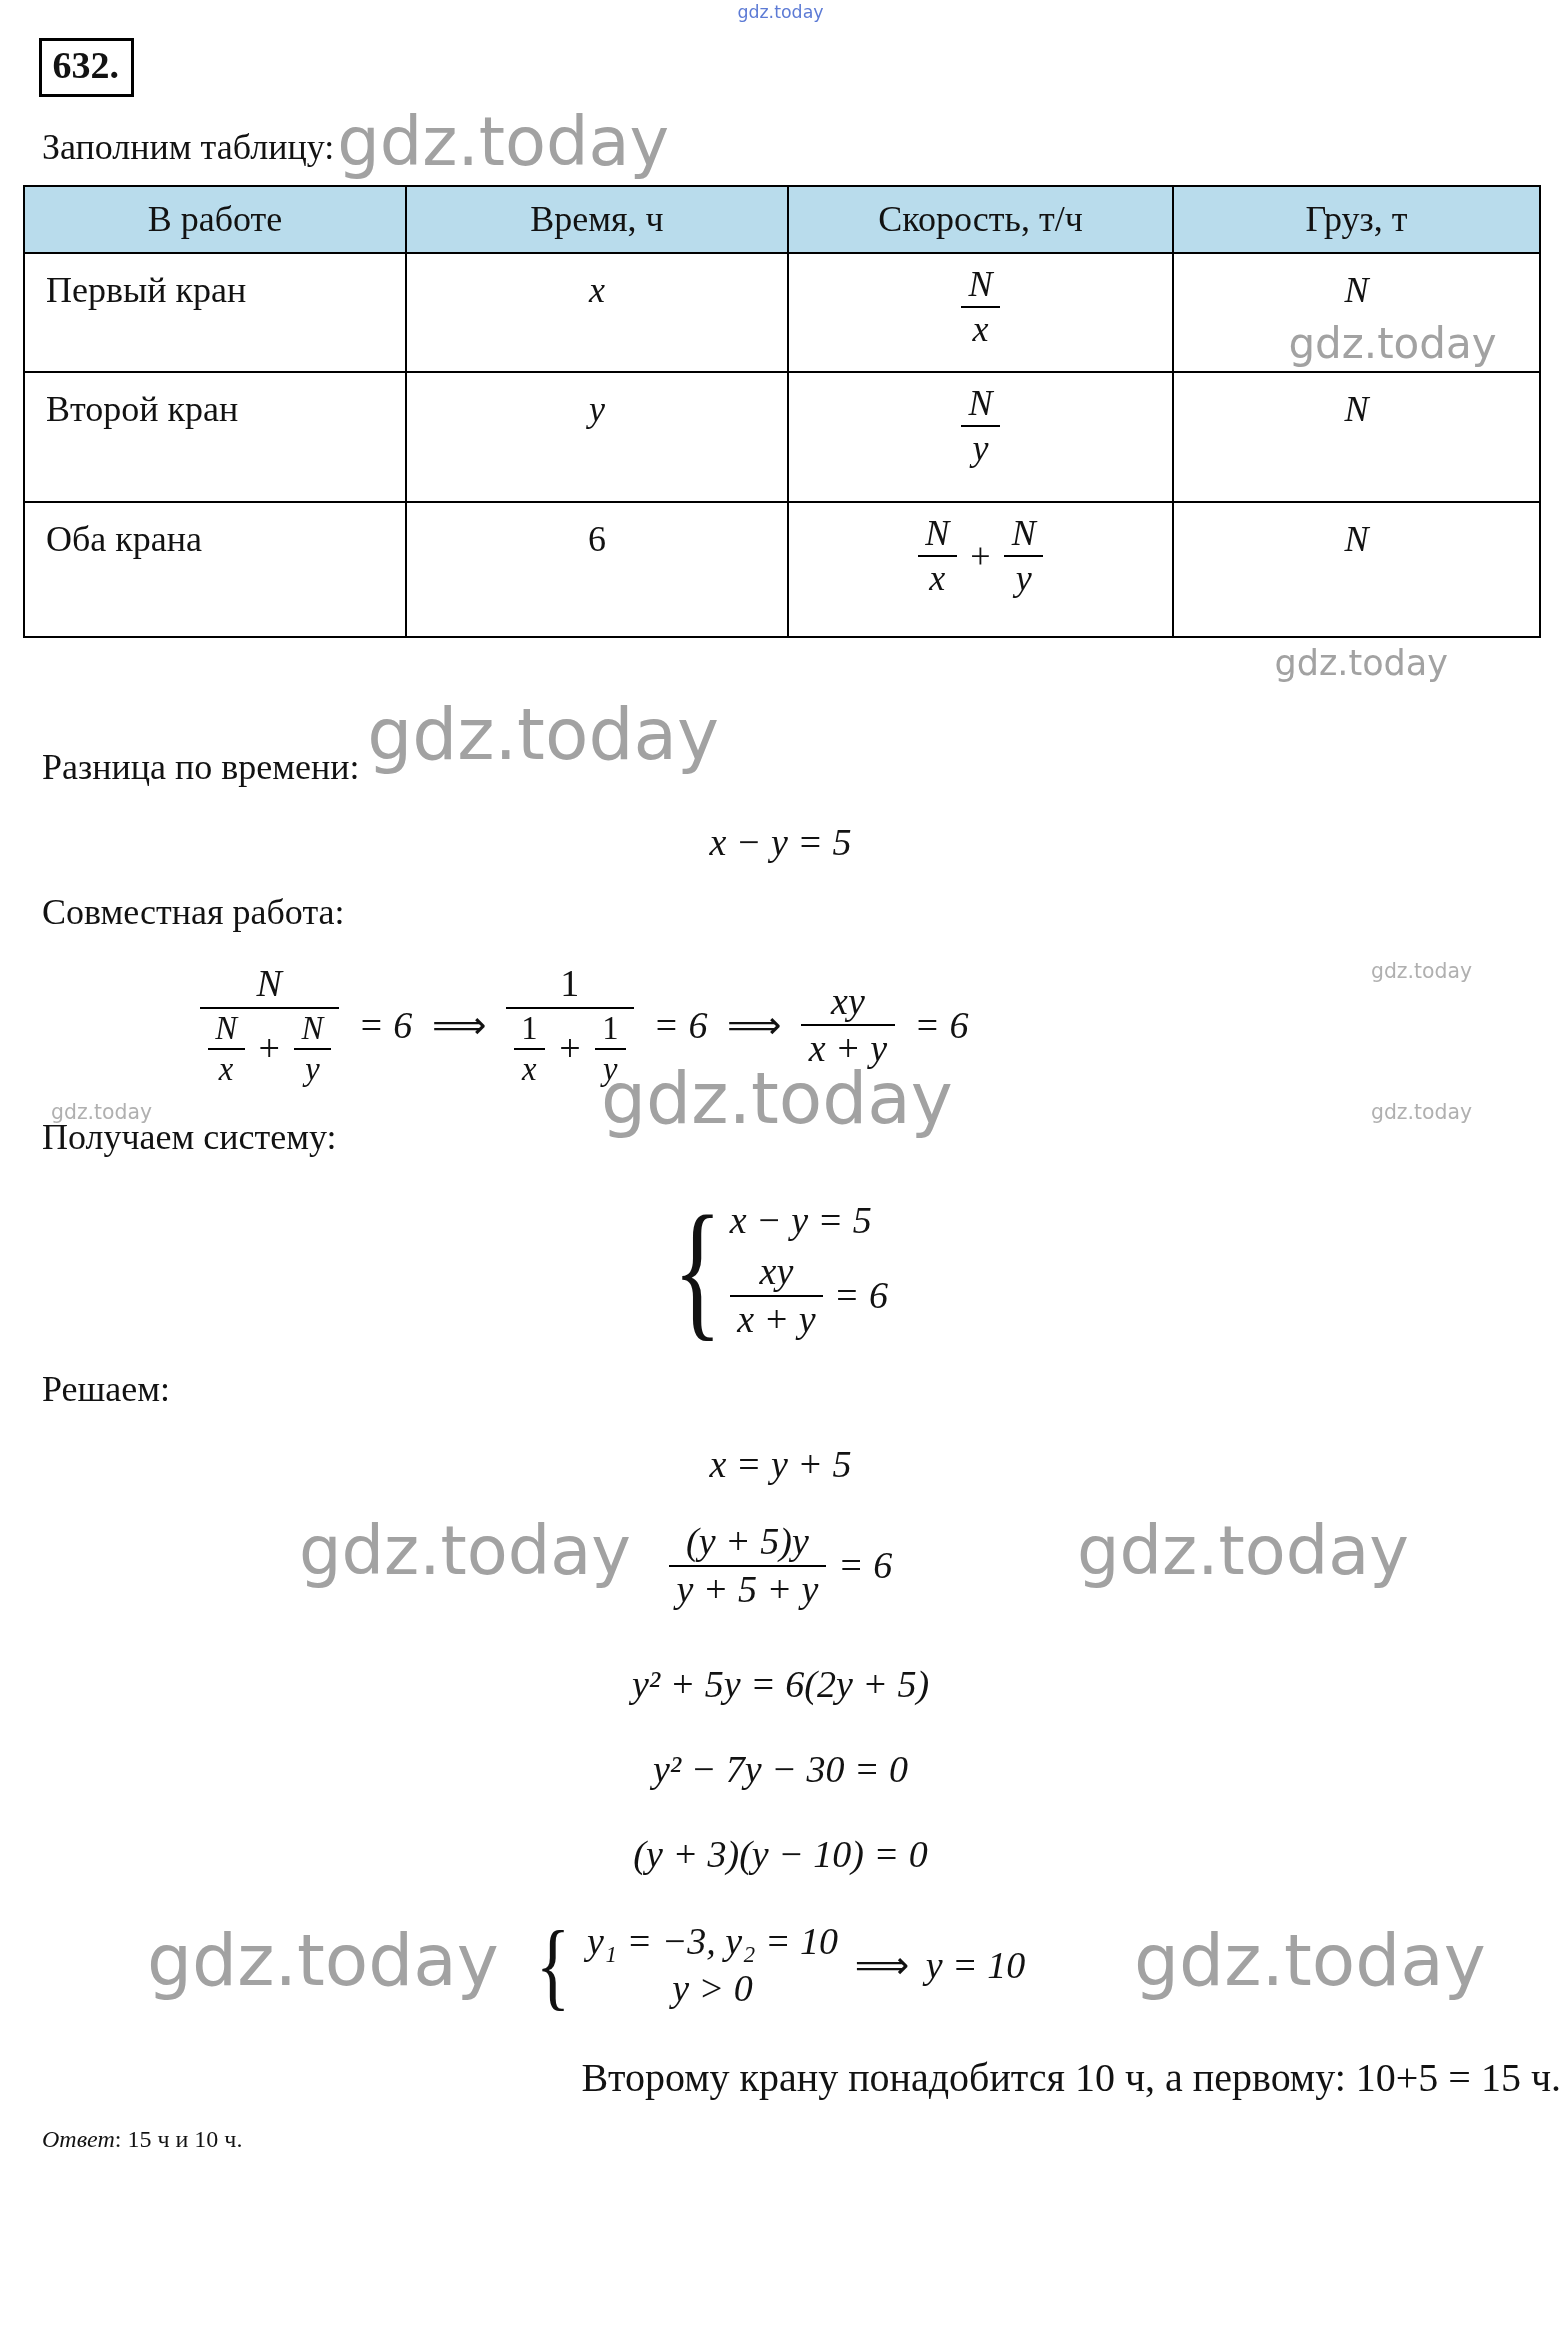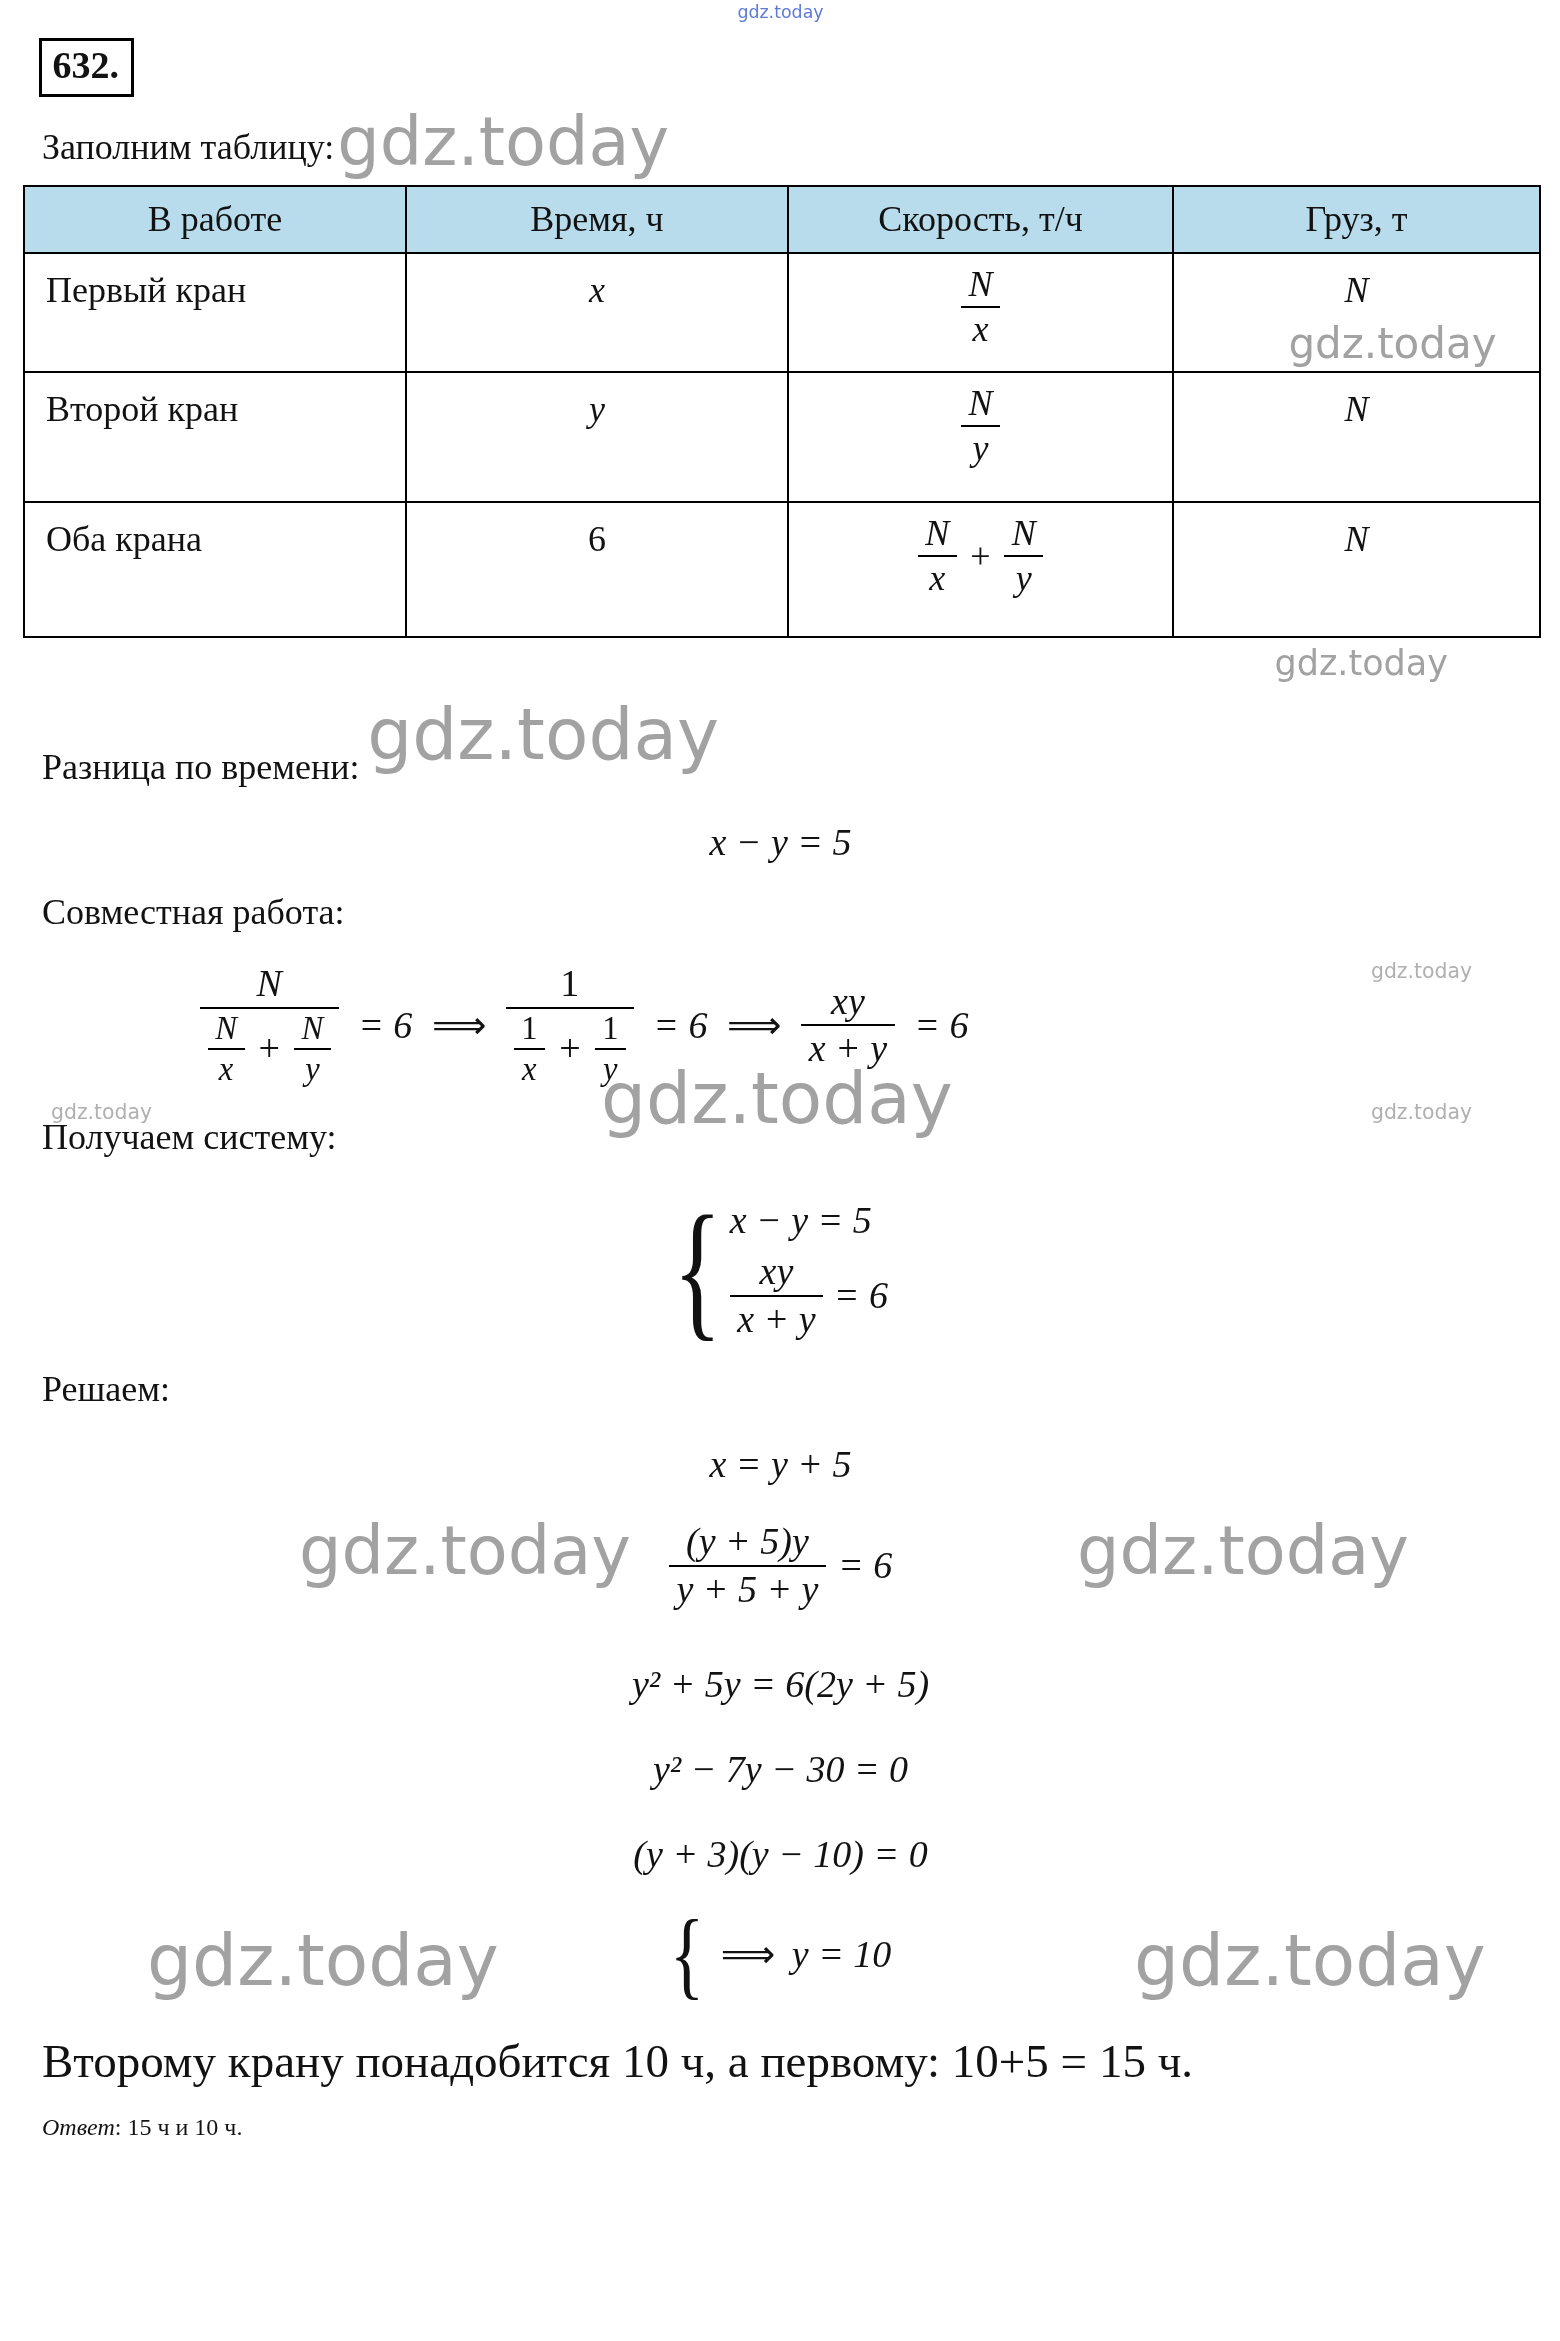--- a/index.html
+++ b/index.html
@@ -56,21 +56,21 @@
   .frac-step-row{position:relative;display:flex;justify-content:center;align-items:center;column-gap:12px;
     margin-top:32px;font-size:38px;}
   .wm-solve-left{position:absolute;left:299px;top:-1.5px;}
   .wm-solve-right{position:absolute;left:1077px;top:-1.5px;}
   .roots-row{position:relative;display:flex;justify-content:center;align-items:center;column-gap:16.6px;
     margin-top:42px;font-size:38px;}
   .brace-mid{font-size:72px;transform:scaleY(1.35);line-height:1;display:inline-block;}
   .roots-lines{display:flex;flex-direction:column;align-items:center;row-gap:1.5px;}
   .wm-roots-left{position:absolute;left:147px;top:6px;}
   .wm-roots-right{position:absolute;left:1134px;top:6px;}
-  .conclusion{margin:42px 0 0 42px;font-size:47px;}
+  .conclusion{margin:42px 0 0 42px;font-size:40px;text-align:right;}
   .answer{margin:23px 0 0 42px;font-size:24px;}
   .arrow{font-family:"DejaVu Sans",sans-serif;font-style:normal;}
 </style>
 </head>
 <body>
 
 <div class="page">
 
   <div class="wm wm-top">gdz.today</div>
 
@@ -230,20 +230,24 @@
     <span class="wm wm-xl wm-solve-right">gdz.today</span>
   </div>
 
   <div class="eq-center mi" style="margin-top:50px;">y² + 5y = 6(2y + 5)</div>
   <div class="eq-center mi" style="margin-top:39px;">y² − 7y − 30 = 0</div>
   <div class="eq-center mi" style="margin-top:39px;">(y + 3)(y − 10) = 0</div>
 
   <div class="roots-row">
     <span class="wm wm-lg wm-roots-left">gdz.today</span>
     <span class="brace-mid">{</span>
+    <span class="roots-lines">
+      <span class="mi">y₁ = −3, y₂ = 10</span>
+      <span class="mi">y &gt; 0</span>
+    </span>
     <span class="arrow">⟹</span>
     <span class="mi">y = 10</span>
     <span class="wm wm-lg wm-roots-right">gdz.today</span>
   </div>
 
   <div class="conclusion">Второму крану понадобится 10 ч, а первому: 10+5 = 15 ч.</div>
 
   <div class="answer">
     <span class="mi">Ответ</span><span>: 15 ч и 10 ч.</span>
   </div>

